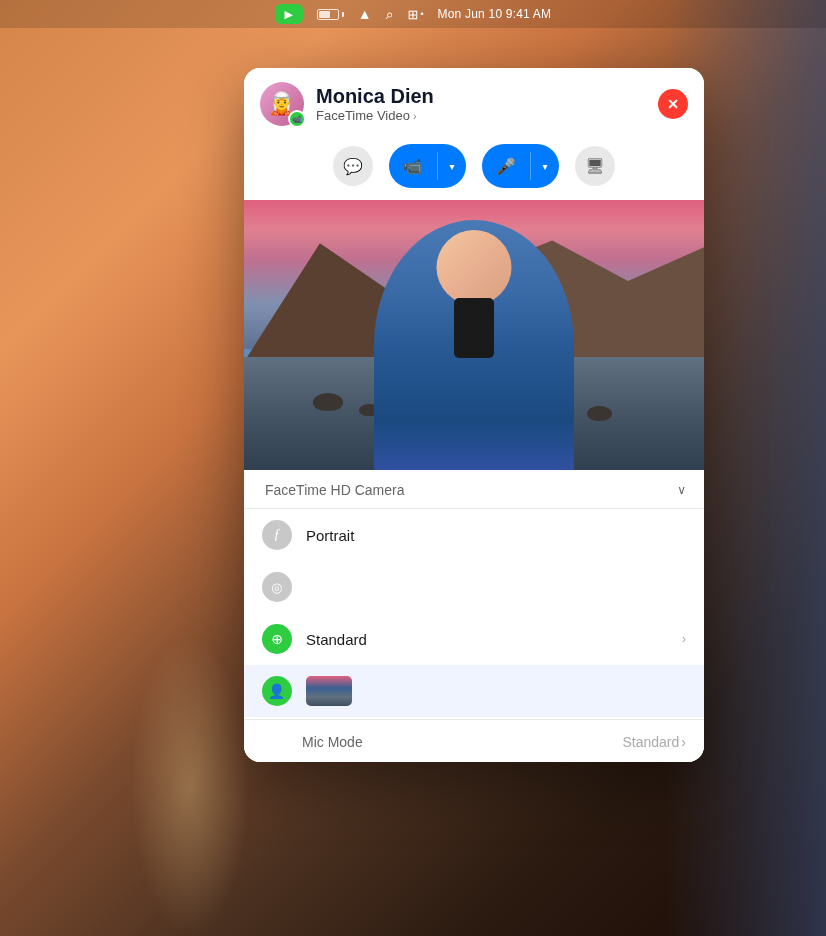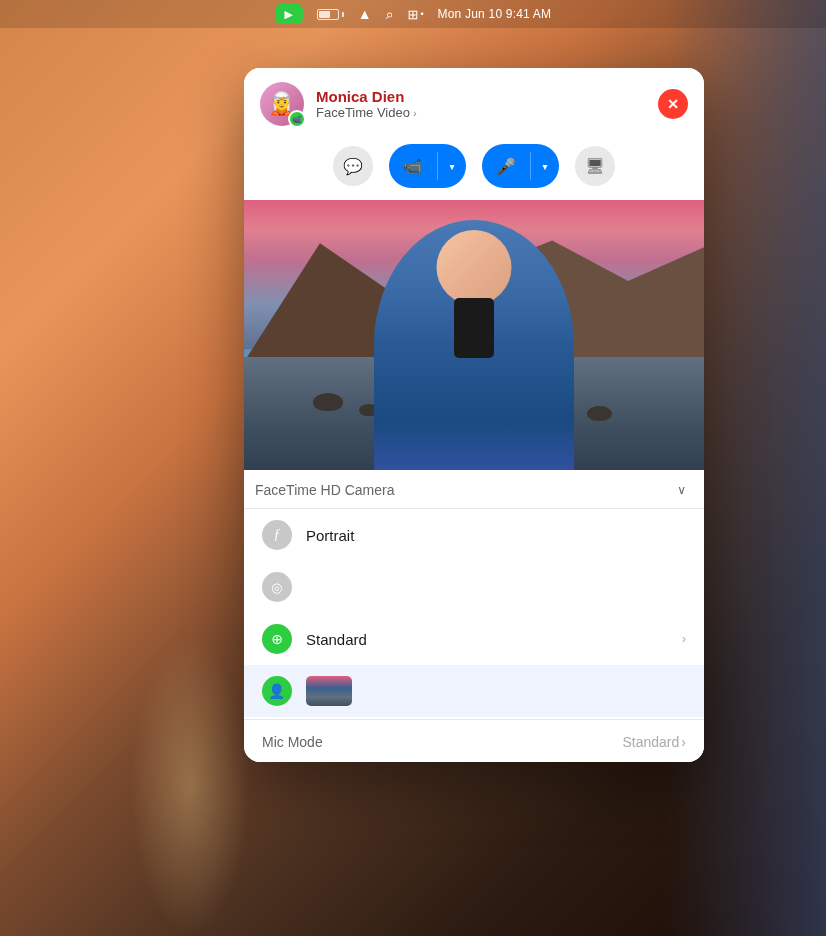--- a/index.html
+++ b/index.html
@@ -166,23 +166,23 @@
       align-items: center;
       justify-content: center;
       font-size: 9px;
     }
 
     .header-info {
       flex: 1;
     }
 
     .contact-name {
-      font-size: 15px;
+      font-size: 20px;
       font-weight: 600;
-      color: #b91c1c;
+      color: #0f172a;
     }
 
     .call-type {
       font-size: 13px;
       color: #555;
       display: flex;
       align-items: center;
       gap: 3px;
     }
 
@@ -382,21 +382,21 @@
       z-index: 4;
     }
 
     
     .dropdown-menu {
       background: white;
     }
 
     
     .camera-header {
-      padding: 12px 18px 10px 11px;
+      padding: 12px 18px 10px 21px;
       display: flex;
       align-items: center;
       justify-content: space-between;
       border-bottom: 1px solid #e8e8e8;
     }
 
     .camera-label {
       font-size: 14px;
       color: #666;
       font-weight: 400;
@@ -469,20 +469,21 @@
       margin: 2px 0;
     }
 
     
     .mic-mode-row {
       padding: 12px 18px;
       display: flex;
       align-items: flex-end;
       justify-content: space-between;
       cursor: pointer;
+      margin-left: 40px;
     }
 
     .mic-mode-label {
       font-size: 14px;
       color: #666;
     }
 
     .mic-mode-value {
       font-size: 14px;
       color: #aaa;

